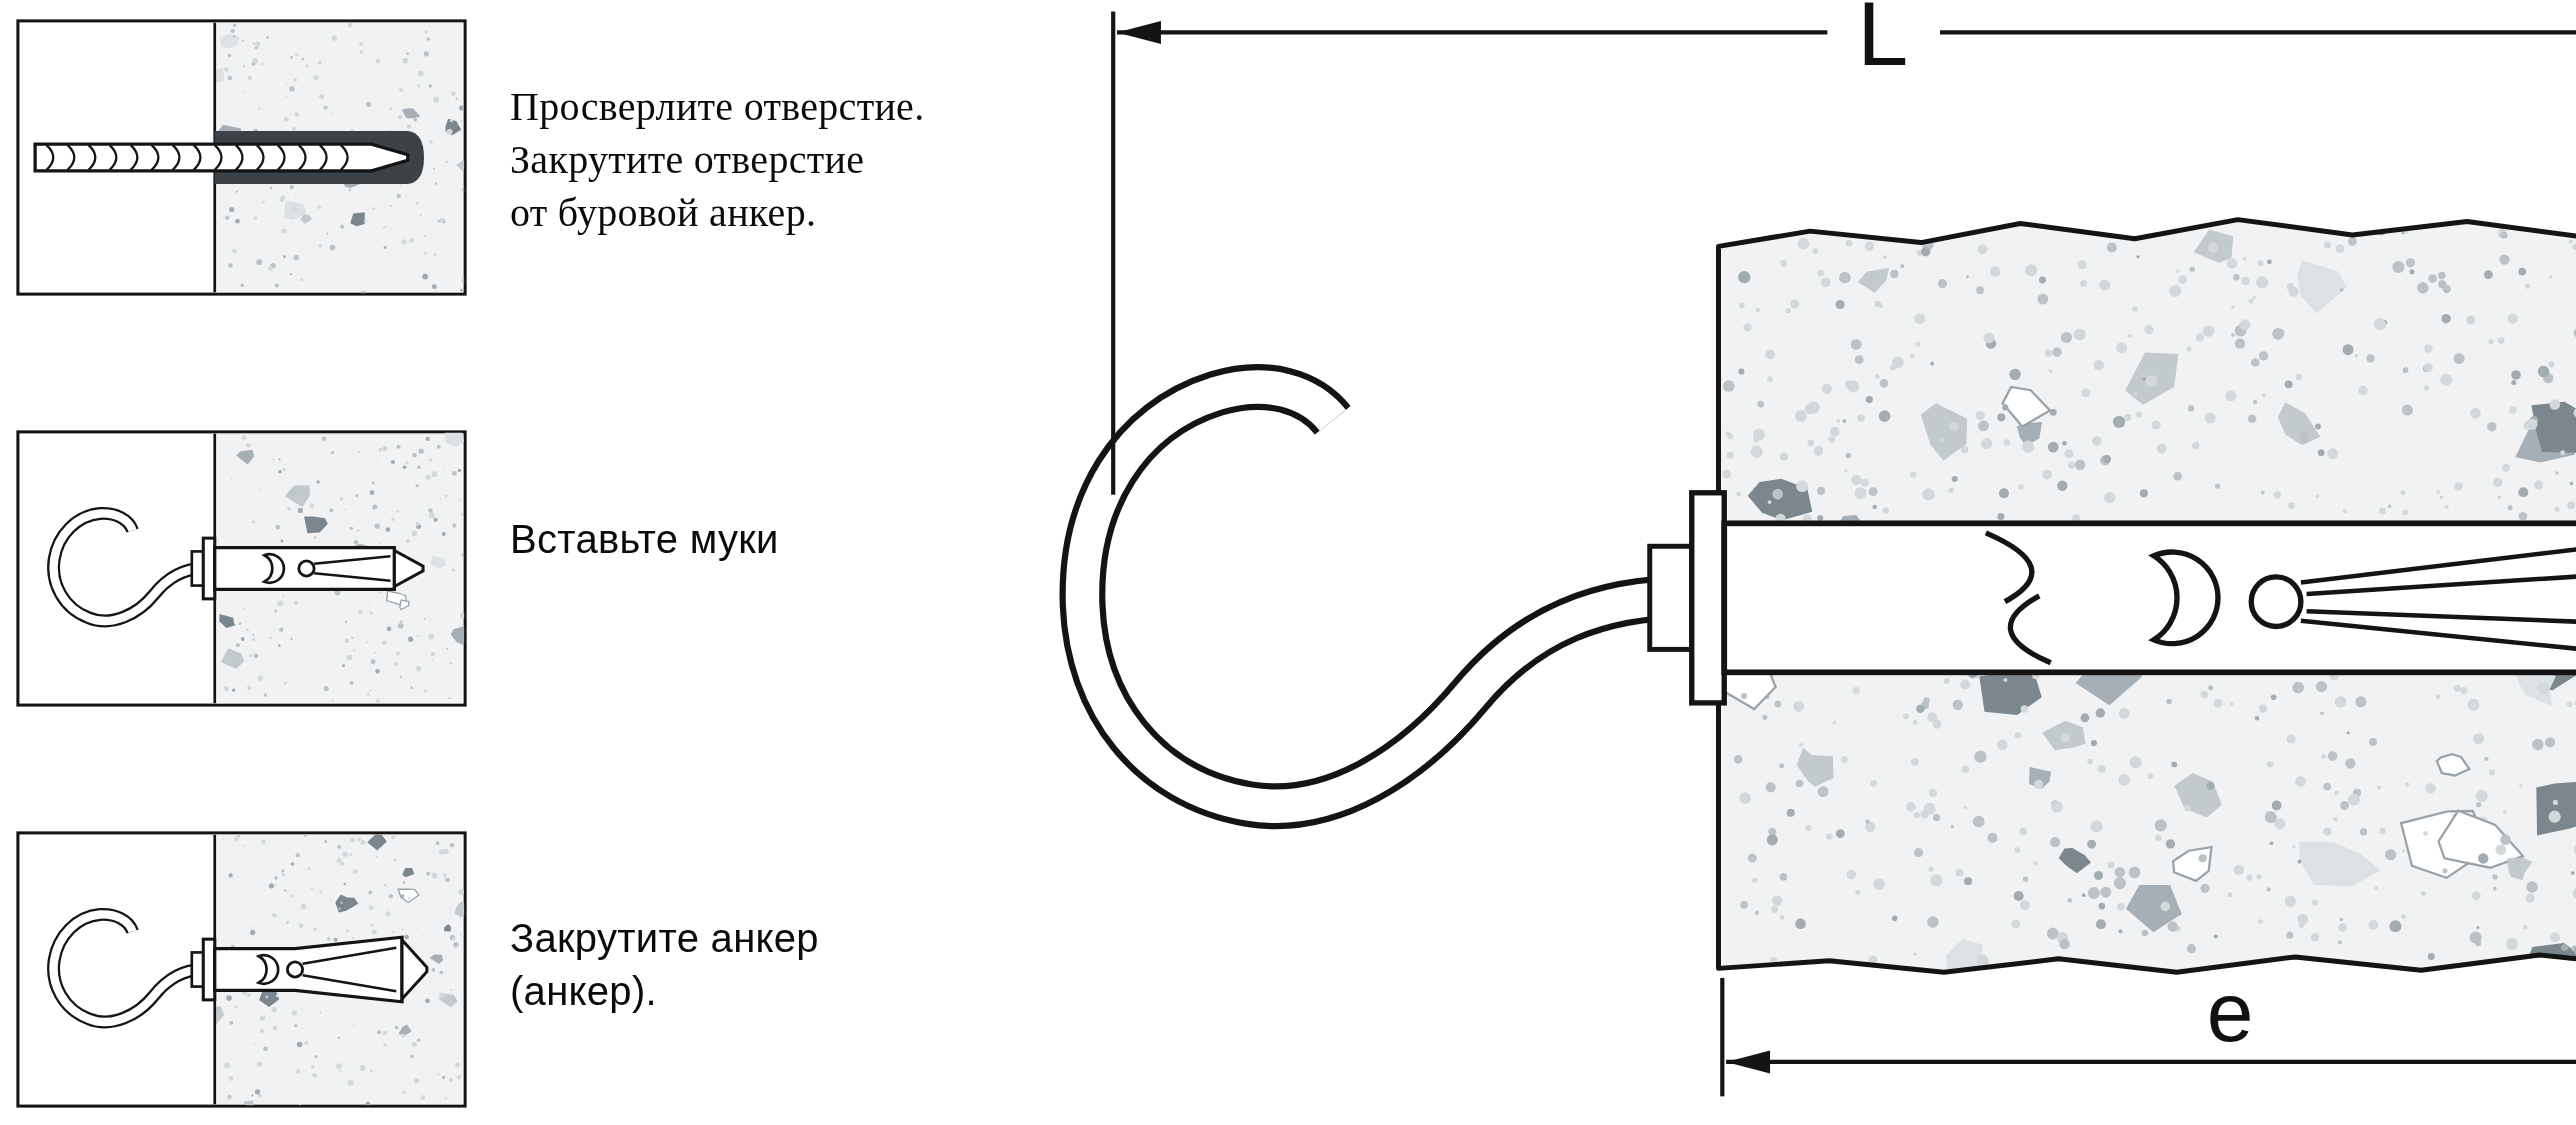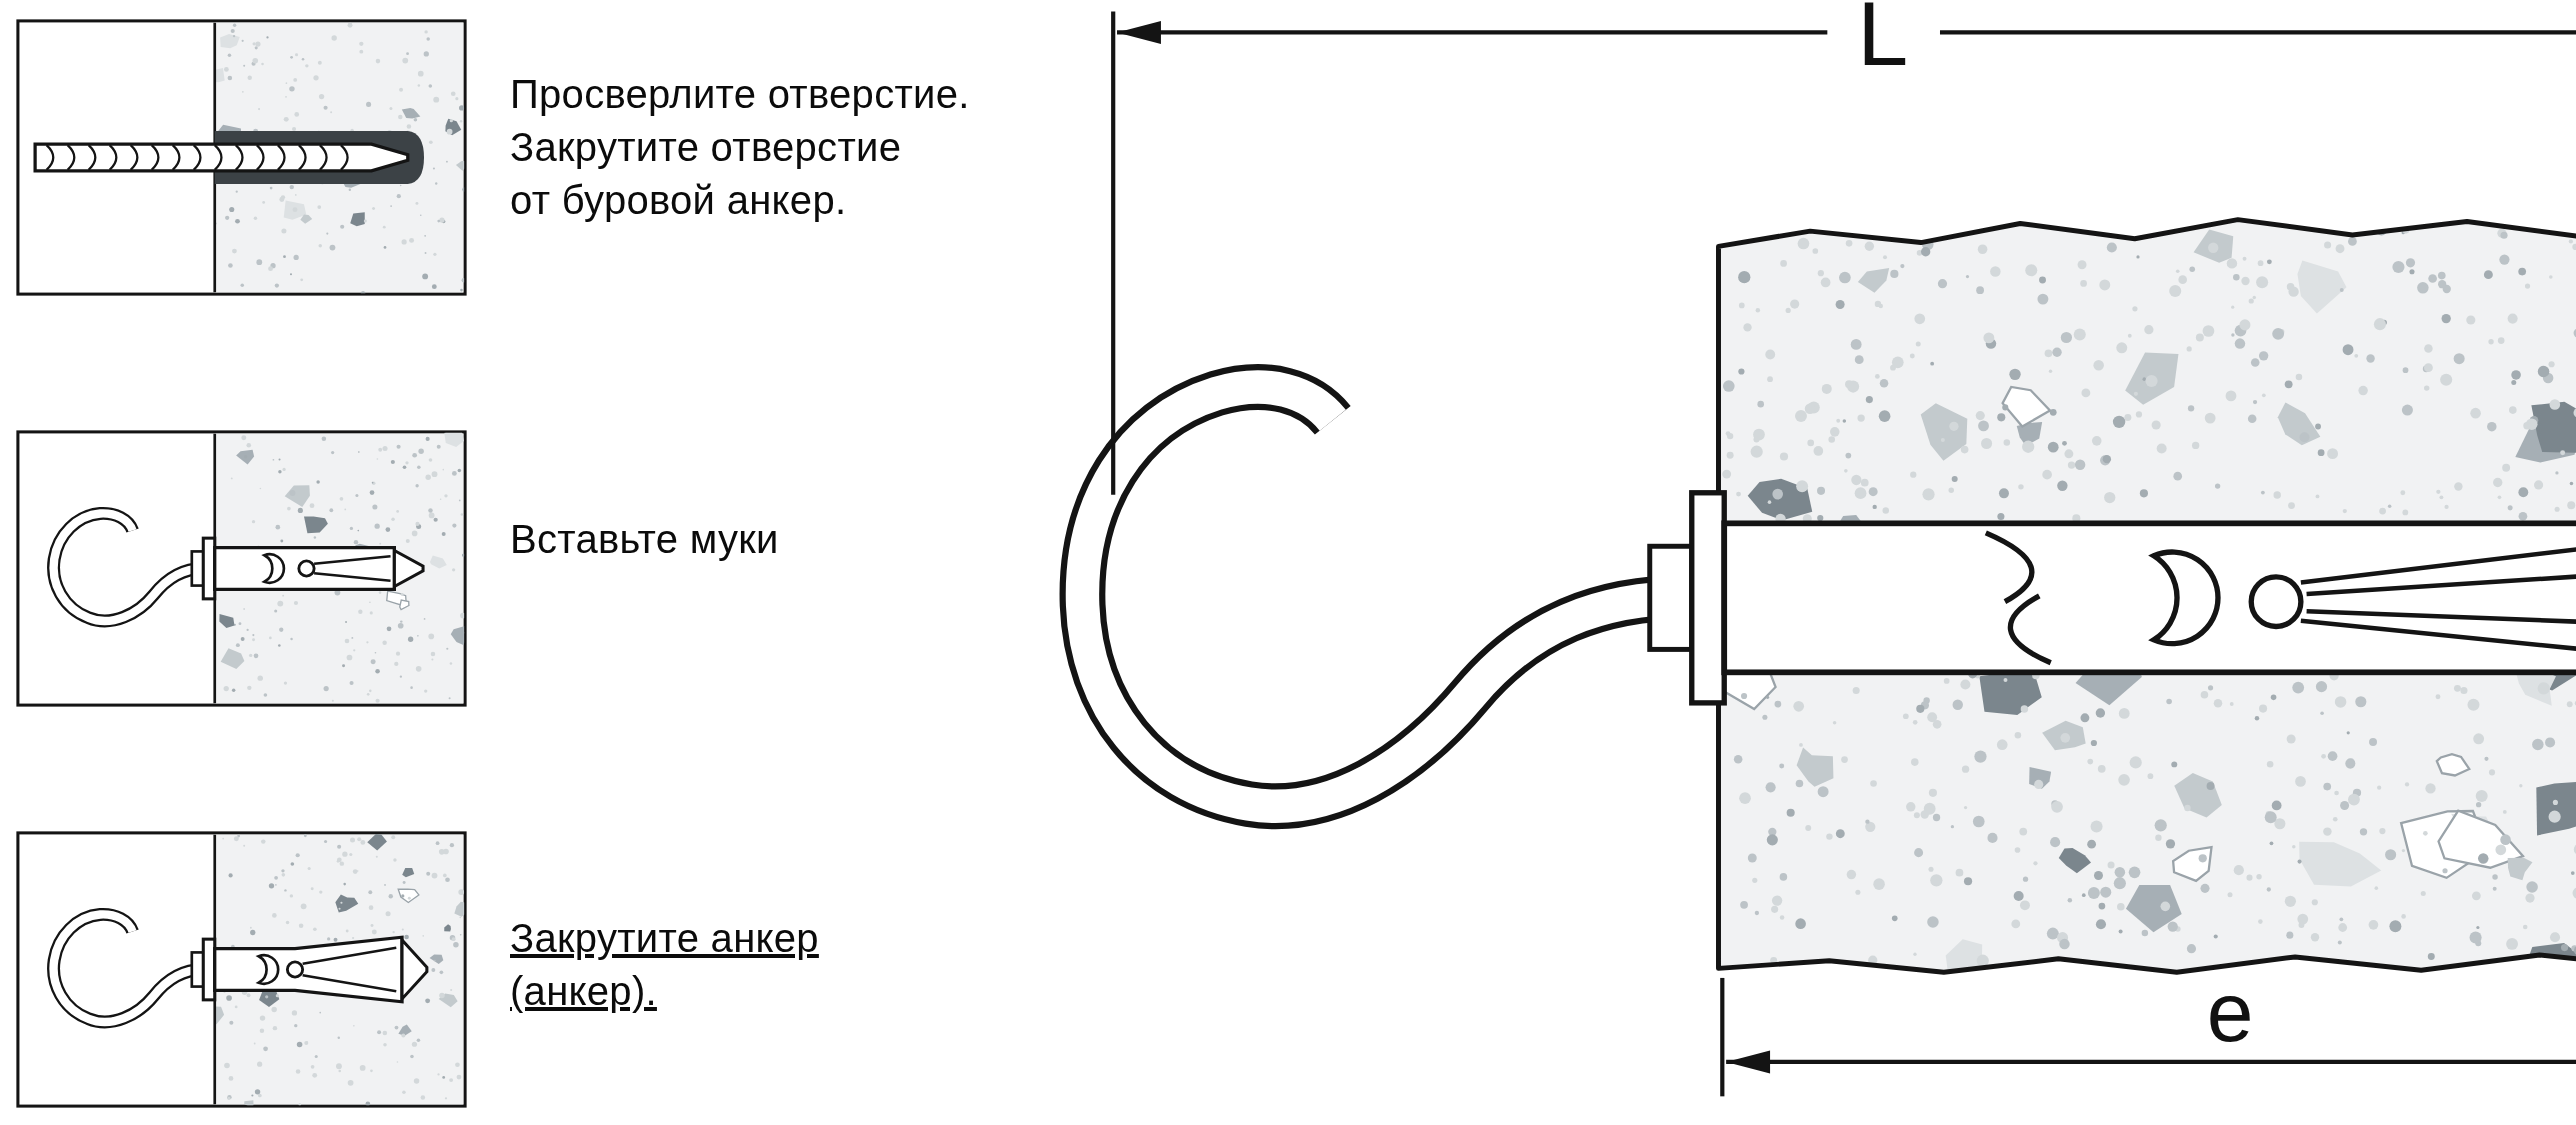--- a/index.html
+++ b/index.html
@@ -614,29 +614,29 @@
         <path d="M 104 62 L 146 62 L 202 56 L 202 90 L 146 84 L 104 84 Z" stroke-width="1.7"></path>
         <path d="M 127 66 A 7.5 7.5 0 1 1 127 80 A 8 8 0 0 0 127 66 Z" stroke-width="1.4"></path>
         <circle cx="146" cy="73" r="4" stroke-width="1.5"></circle>
         <line x1="150" y1="70" x2="199" y2="61.5" stroke-width="1.3"></line>
         <line x1="150" y1="76" x2="199" y2="84.5" stroke-width="1.3"></line>
         <polygon points="202,57.5 215,71.8 215,74.2 202,88.5" stroke-width="1.6"></polygon>
       </g>
     </svg>
   </div>
 
-  <div class="step-text" style="top:68px;">
+  <div class="step-text" style="top:80px;font-family:Liberation Serif, serif;">
     <div>Просверлите отверстие.</div>
     <div>Закрутите отверстие</div>
     <div>от буровой анкер.</div>
   </div>
   <div class="step-text" style="top:513px;">
     <div>Вставьте муки</div>
   </div>
-  <div class="step-text" style="top:912px;text-decoration:underline;">
+  <div class="step-text" style="top:912px;">
     <div>Закрутите анкер</div>
     <div>(анкер).</div>
   </div>
 
   <svg id="main-svg" viewBox="0 0 1568 589" preserveAspectRatio="none">
     <defs>
       <clipPath id="concreteClip">
         <path d="M 900 129 L 948 121 L 1006 127 L 1058 117 L 1118 125 L 1172 115 L 1232 123 L 1292 116 L 1352 124 L 1402 117 L 1431 125 L 1426 162 L 1435 202 L 1425 246 L 1437 292 L 1428 341 L 1438 386 L 1427 432 L 1436 472 L 1429 501 L 1388 506 L 1330 500 L 1268 508 L 1202 501 L 1140 509 L 1078 502 L 1018 509 L 958 503 L 900 507 Z"></path>
       </clipPath>
     </defs>

